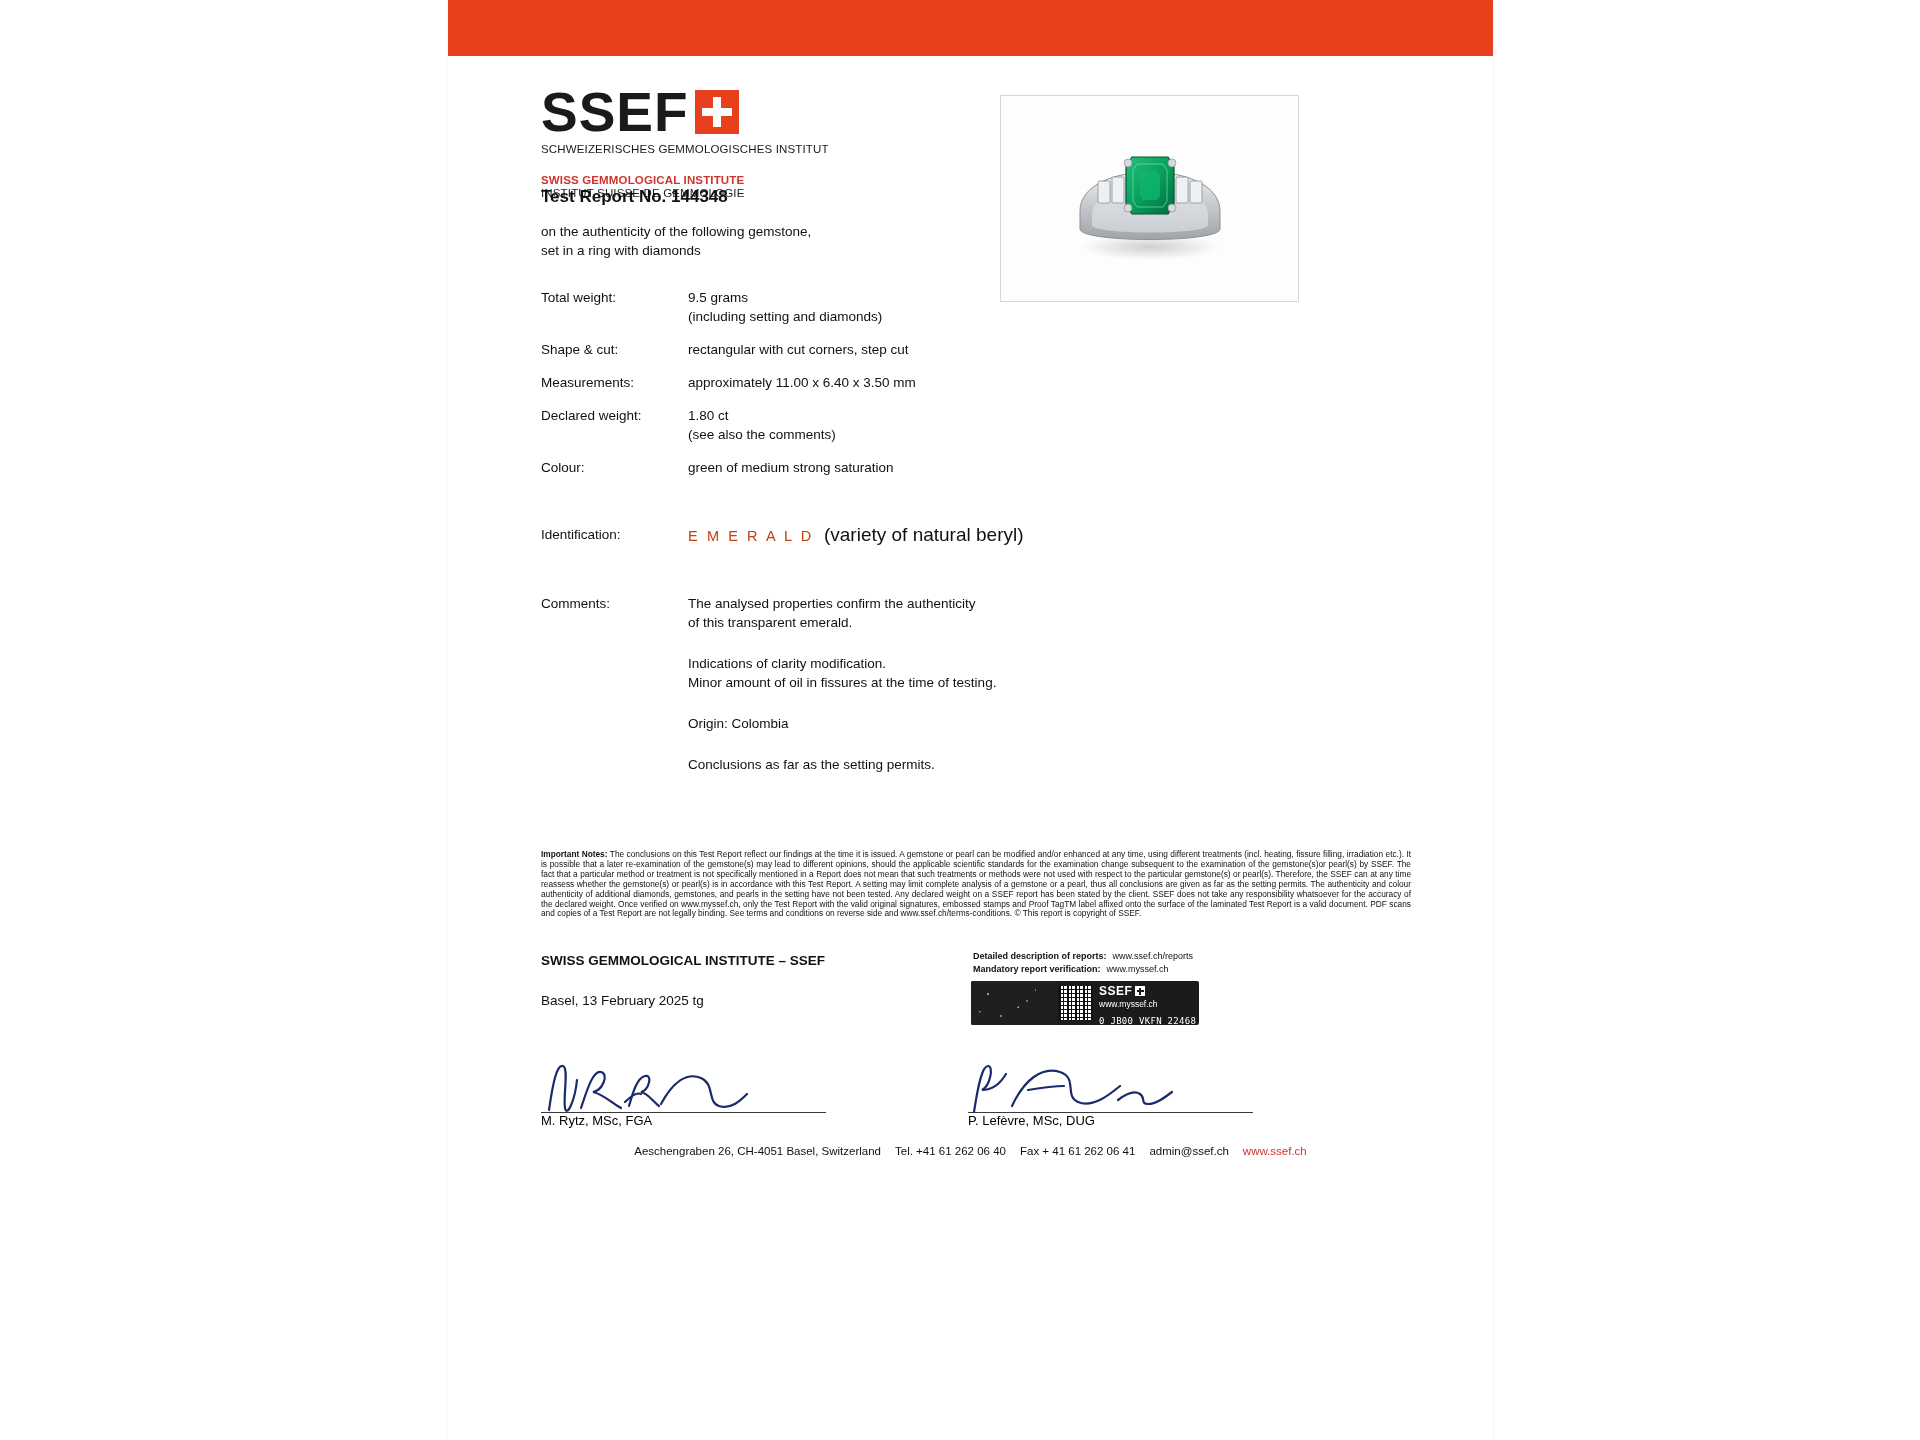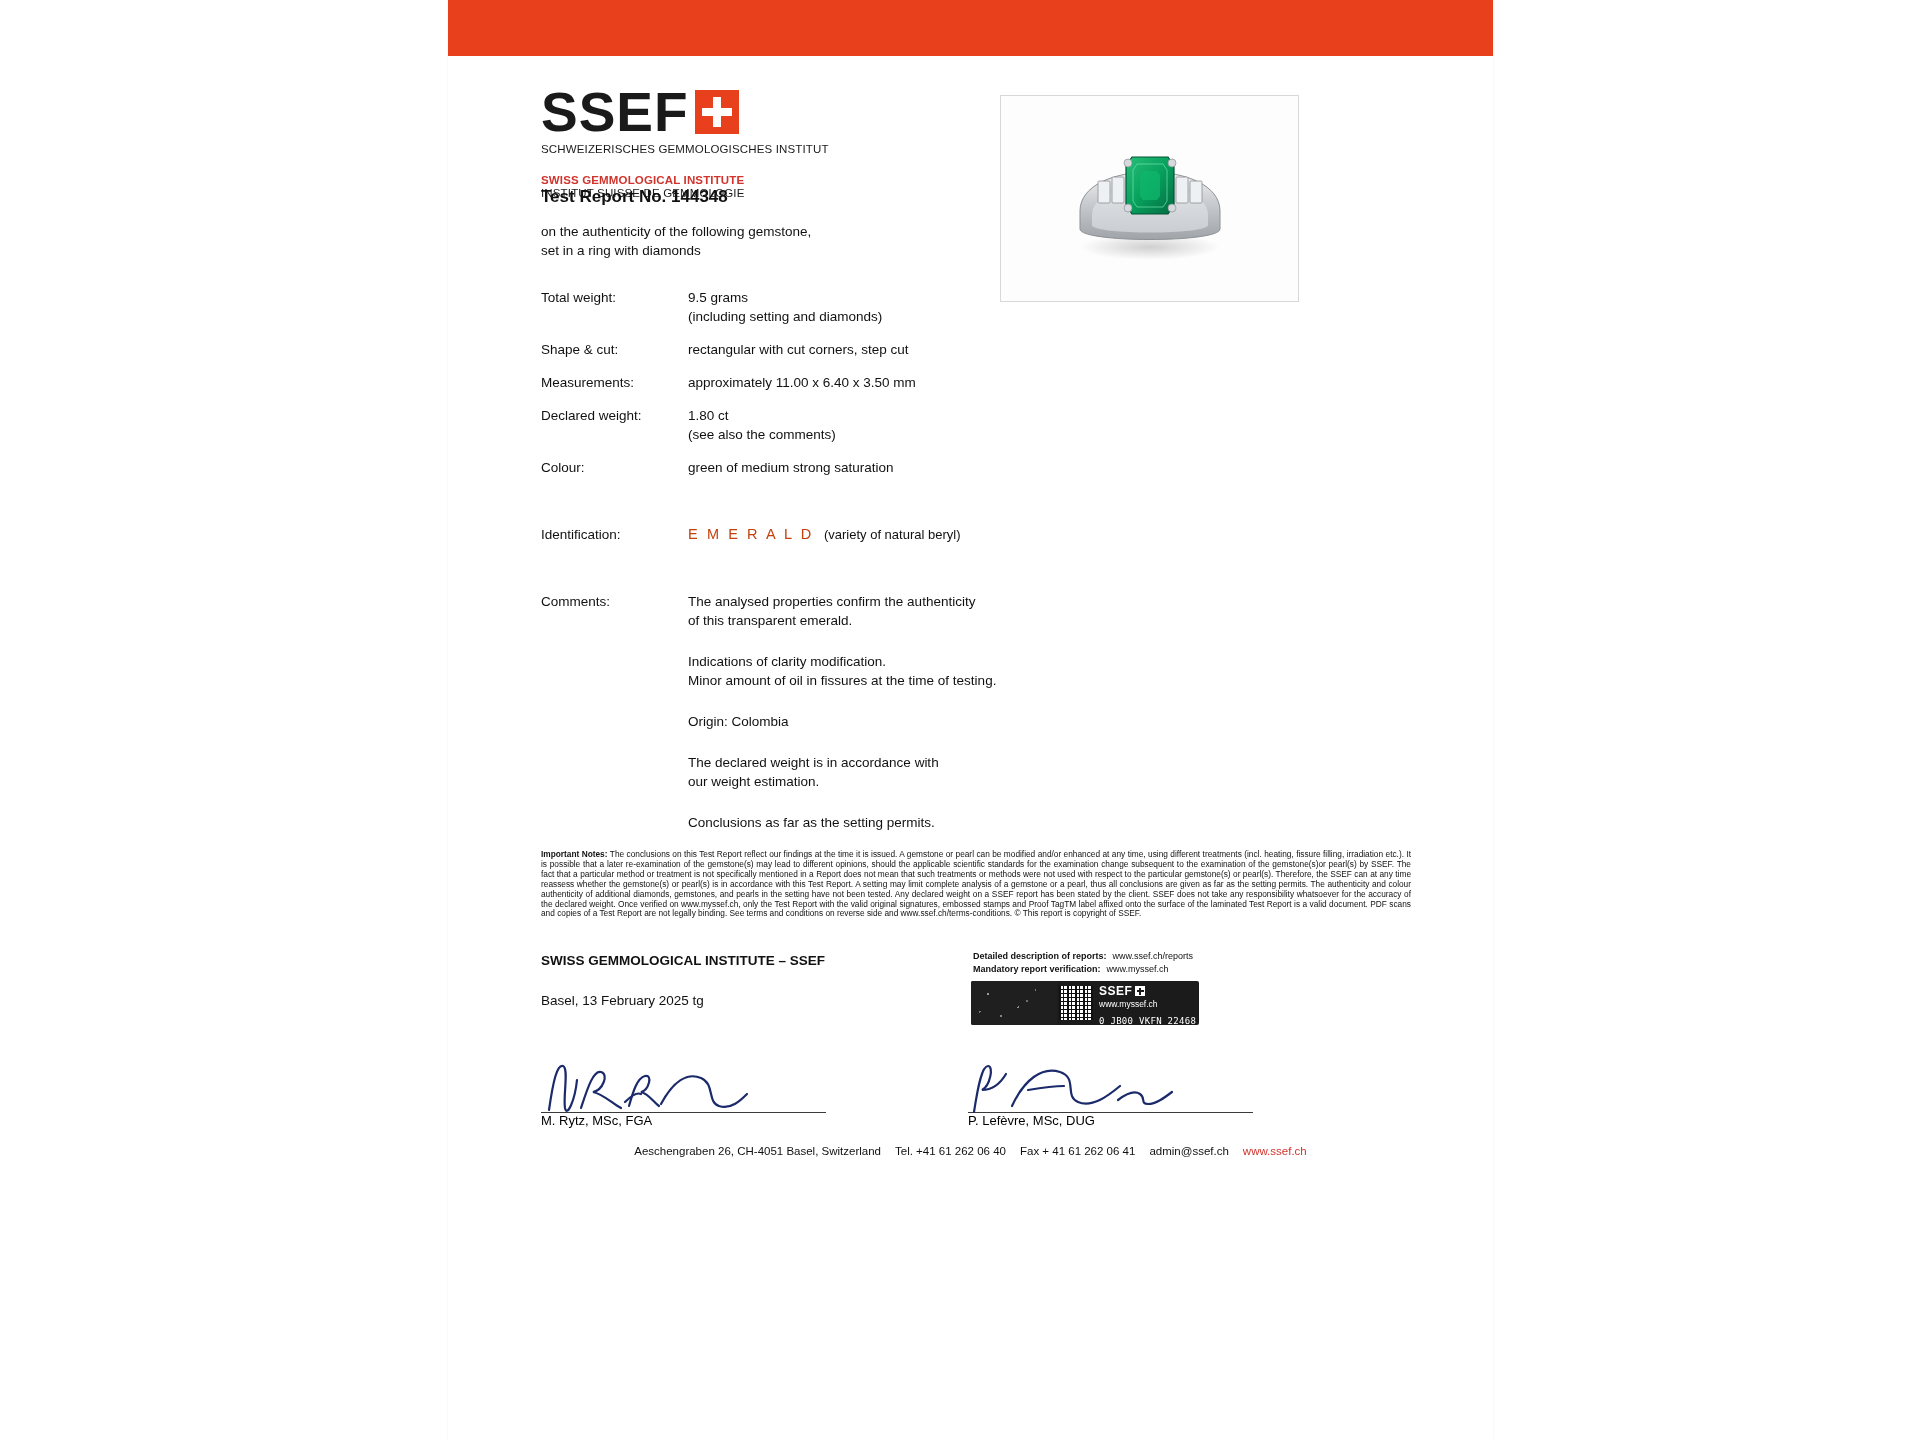--- a/index.html
+++ b/index.html
@@ -171,21 +171,21 @@
     font-size: 13.5px;
     line-height: 19px;
   }
   .ident-row { margin-top: 48px; }
   .ident-main {
     font-size: 14.5px;
     letter-spacing: 2.6px;
     color: #c2410c;
   }
   .ident-note {
-    font-size: 13px;
+    font-size: 19px;
     letter-spacing: 0;
     margin-left: 10px;
   }
 
   .comments-row { margin-top: 48px; }
   .comments p {
     margin: 0 0 0 0;
     font-size: 13.5px;
     line-height: 19px;
     color: #111;
@@ -449,24 +449,20 @@
           <div class="value comments">
             <p>
               <span>The analysed properties confirm the authenticity</span><br>
               <span>of this transparent emerald.</span>
             </p>
             <p class="gap">
               <span>Indications of clarity modification.</span><br>
               <span>Minor amount of oil in fissures at the time of testing.</span>
             </p>
             <p class="gap">Origin: Colombia</p>
-            <p class="gap">
-              <span>The declared weight is in accordance with</span><br>
-              <span>our weight estimation.</span>
-            </p>
             <p class="gap">Conclusions as far as the setting permits.</p>
           </div>
         </div>
 
       </div>
 
       <div class="notes"><b>Important Notes:</b> <span>The conclusions on this Test Report reflect our findings at the time it is issued. A gemstone or pearl can be modified and/or enhanced at any time, using different treatments (incl. heating, fissure filling, irradiation etc.). It is possible that a later re-examination of the gemstone(s) may lead to different opinions, should the applicable scientific standards for the examination change subsequent to the examination of the gemstone(s)or pearl(s) by SSEF. The fact that a particular method or treatment is not specifically mentioned in a Report does not mean that such treatments or methods were not used with respect to the particular gemstone(s) or pearl(s). Therefore, the SSEF can at any time reassess whether the gemstone(s) or pearl(s) is in accordance with this Test Report. A setting may limit complete analysis of a gemstone or a pearl, thus all conclusions are given as far as the setting permits. The authenticity and colour authenticity of additional diamonds, gemstones, and pearls in the setting have not been tested. Any declared weight on a SSEF report has been stated by the client. SSEF does not take any responsibility whatsoever for the accuracy of the declared weight. Once verified on www.myssef.ch, only the Test Report with the valid original signatures, embossed stamps and Proof TagTM label affixed onto the surface of the laminated Test Report is a valid document. PDF scans and copies of a Test Report are not legally binding. See terms and conditions on reverse side and www.ssef.ch/terms-conditions. © This report is copyright of SSEF.</span></div>
 
       <div class="inst-name">SWISS GEMMOLOGICAL INSTITUTE – SSEF</div>
       <div class="place-date">Basel, 13 February 2025 tg</div>

